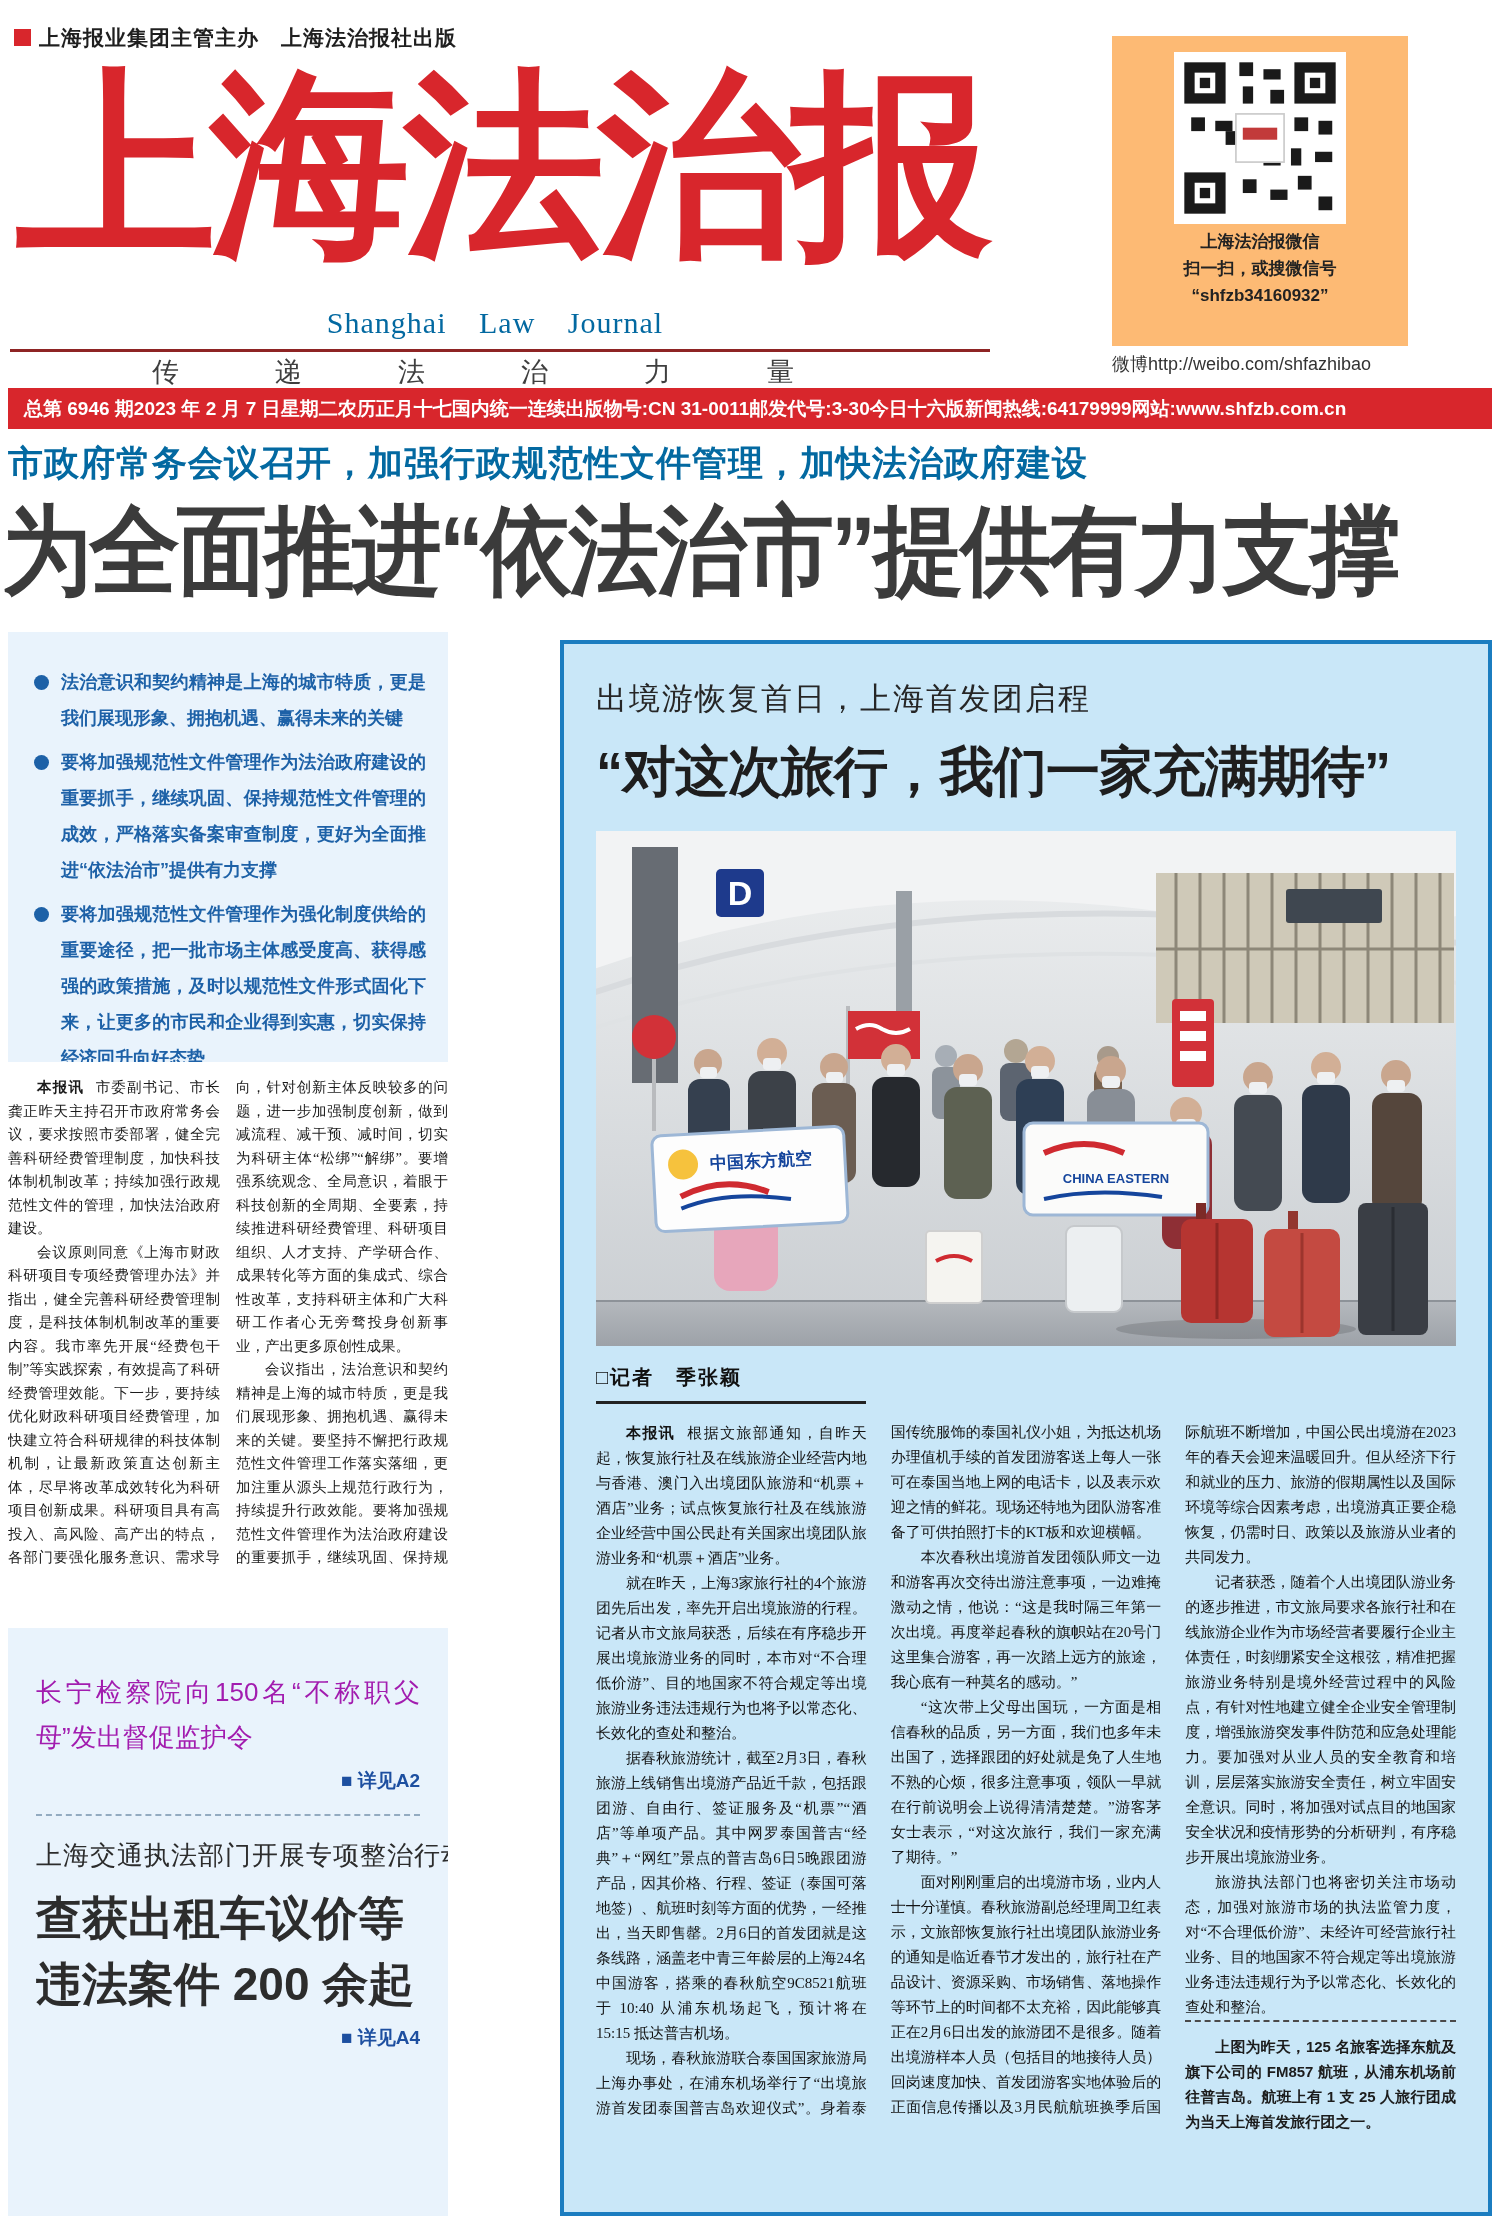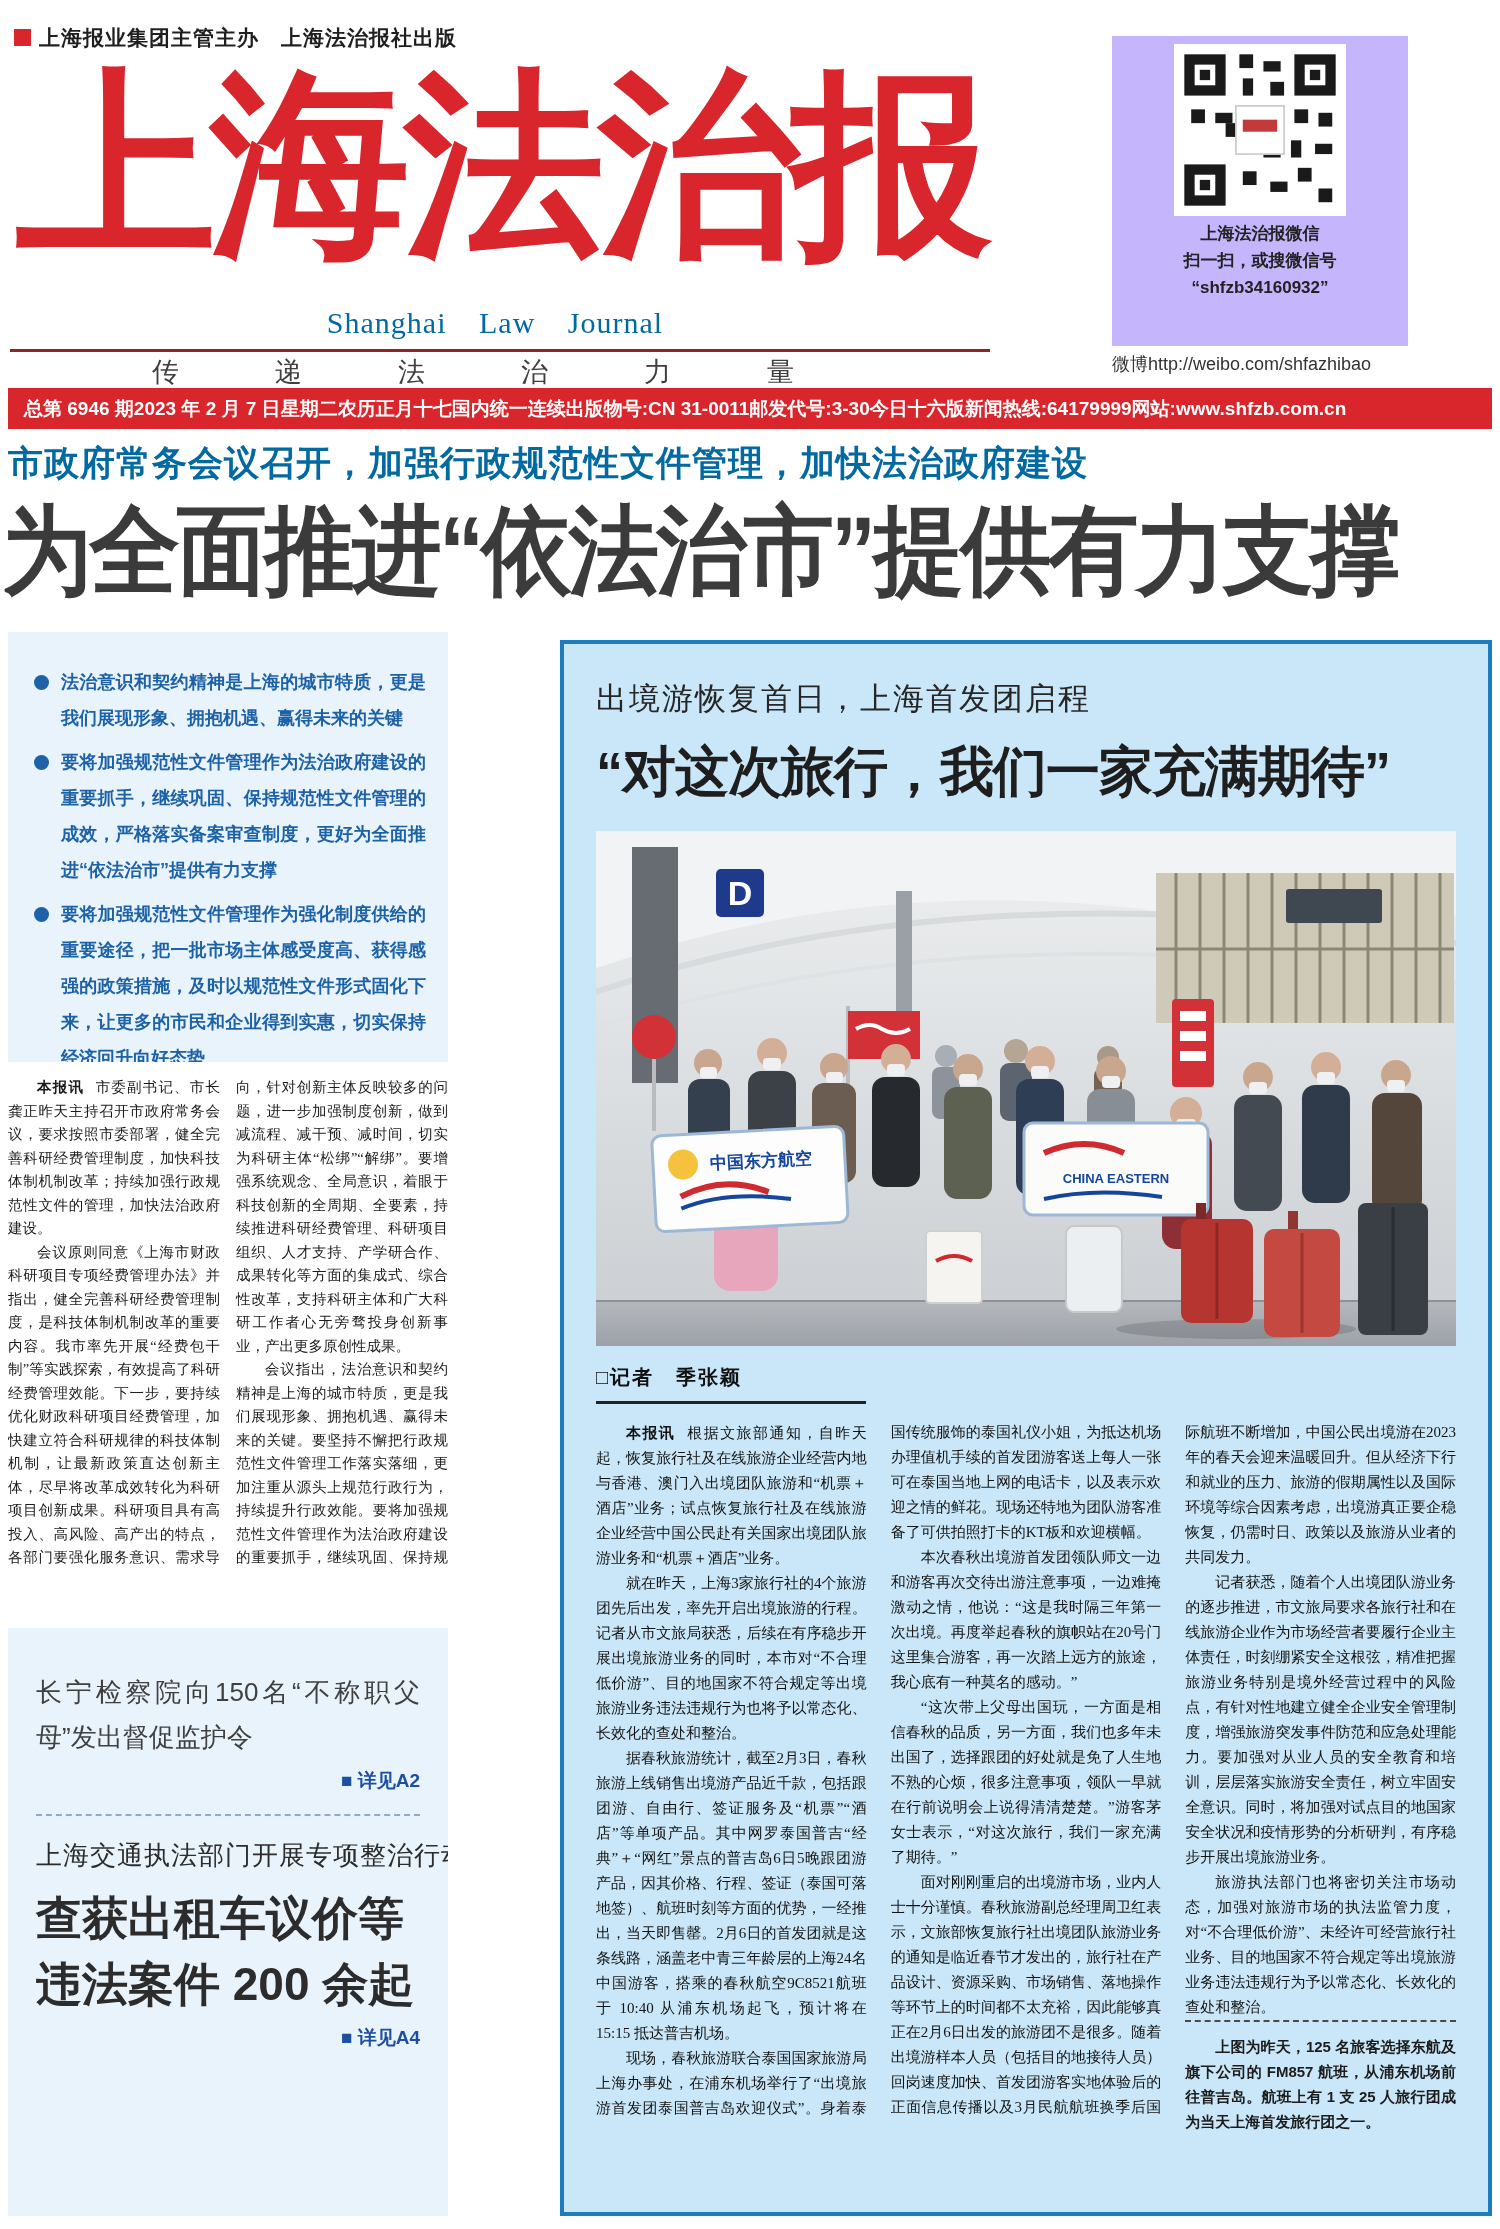--- a/index.html
+++ b/index.html
@@ -8,21 +8,21 @@
   
   .pub-line{position:absolute;left:14px;top:24px;font-size:21px;font-weight:bold;color:#1f1f1f;letter-spacing:1px;}
   .red-sq{display:inline-block;width:17px;height:17px;background:#d8262c;margin-right:8px;vertical-align:-1px;}
   .masthead{position:absolute;left:16px;top:34px;font-size:200px;line-height:260px;color:#d8262c;
             font-weight:900;font-family:"DejaVu Serif",serif;letter-spacing:-6px;white-space:nowrap;}
   .masthead-en{position:absolute;left:0;top:306px;width:990px;text-align:center;
                font-family:"Liberation Serif",serif;font-size:30px;color:#0369a1;word-spacing:24px;letter-spacing:1px;}
   .m-rule{position:absolute;left:10px;top:349px;width:980px;height:3px;background:#8e2424;}
   .slogan{position:absolute;left:152px;top:354px;font-size:27px;color:#3f3f3f;letter-spacing:96px;
           white-space:nowrap;font-weight:500;}
-  .qr-box{position:absolute;left:1112px;top:36px;width:296px;height:310px;background:#c4b5fd;text-align:center;box-sizing:border-box;padding-top:8px;}
+  .qr-box{position:absolute;left:1112px;top:36px;width:296px;height:310px;background:#fdba74;text-align:center;box-sizing:border-box;padding-top:16px;}
   .qr-svg{width:172px;height:172px;background:#fff;display:inline-block;}
   .qr-cap{font-size:17px;font-weight:bold;line-height:27px;color:#222;}
   .weibo{position:absolute;left:1112px;top:352px;font-size:18px;color:#333;}
   
   .infobar{position:absolute;left:8px;top:388px;width:1484px;height:41px;background:#d8262c;color:#fff;
            display:flex;align-items:center;padding:0 16px;font-size:19px;font-weight:bold;
            white-space:nowrap;box-sizing:border-box;}
   
   .lead-kicker{position:absolute;left:8px;top:440px;font-size:35px;font-weight:bold;color:#0369a1;letter-spacing:1px;white-space:nowrap;}
   .lead-headline{position:absolute;left:2px;top:487px;font-size:97px;font-weight:900;color:#3b3b3b;
@@ -35,21 +35,21 @@
   .lead-body{position:absolute;left:8px;top:1076px;width:440px;height:512px;column-count:2;column-gap:16px;
              font-family:"Liberation Serif",serif;font-size:14.5px;line-height:23.5px;color:#1b1b1b;
              text-align:justify;overflow:hidden;}
   .lead-body p,.f-body p{margin:0;text-indent:2em;}
   .plead{font-weight:bold;font-family:"Liberation Sans",sans-serif;margin-right:.8em;}
   .plead:empty{display:none;margin:0;}
   
   .brief-box{position:absolute;left:8px;top:1628px;width:440px;height:588px;background:#e9f3fc;
              box-sizing:border-box;padding:24px 28px;overflow:hidden;}
   .brief-title{font-size:41px;font-weight:900;color:#2e2e2e;letter-spacing:-1px;white-space:nowrap;}
-  .brief-sub{font-size:26px;color:#404040;line-height:45px;margin-top:18px;text-align:justify;}
+  .brief-sub{font-size:26px;color:#a21caf;line-height:45px;margin-top:18px;text-align:justify;}
   .see{color:#1d4fa0;font-size:19px;font-weight:bold;text-align:right;margin-top:8px;}
   .brief-divider{border-top:2px dashed #93abc1;margin:20px 0 22px;}
   .brief-kicker{font-size:26px;color:#2c2c2c;letter-spacing:1px;white-space:nowrap;}
   .brief-title2{font-size:46px;font-weight:900;color:#2c2c2c;line-height:66px;margin-top:12px;white-space:pre-line;}
   
   .feature-box{position:absolute;left:560px;top:640px;width:932px;height:1576px;background:#c9e7f8;
                border:4px solid #1b7dc0;box-sizing:border-box;padding:26px 32px;overflow:hidden;}
   .f-kicker{font-size:31px;color:#262626;letter-spacing:2px;margin-top:8px;}
   .f-headline{font-size:54px;font-weight:900;color:#1e1e1e;margin-top:16px;white-space:nowrap;letter-spacing:-1px;}
   .f-photo{margin-top:22px;width:860px;height:515px;}

